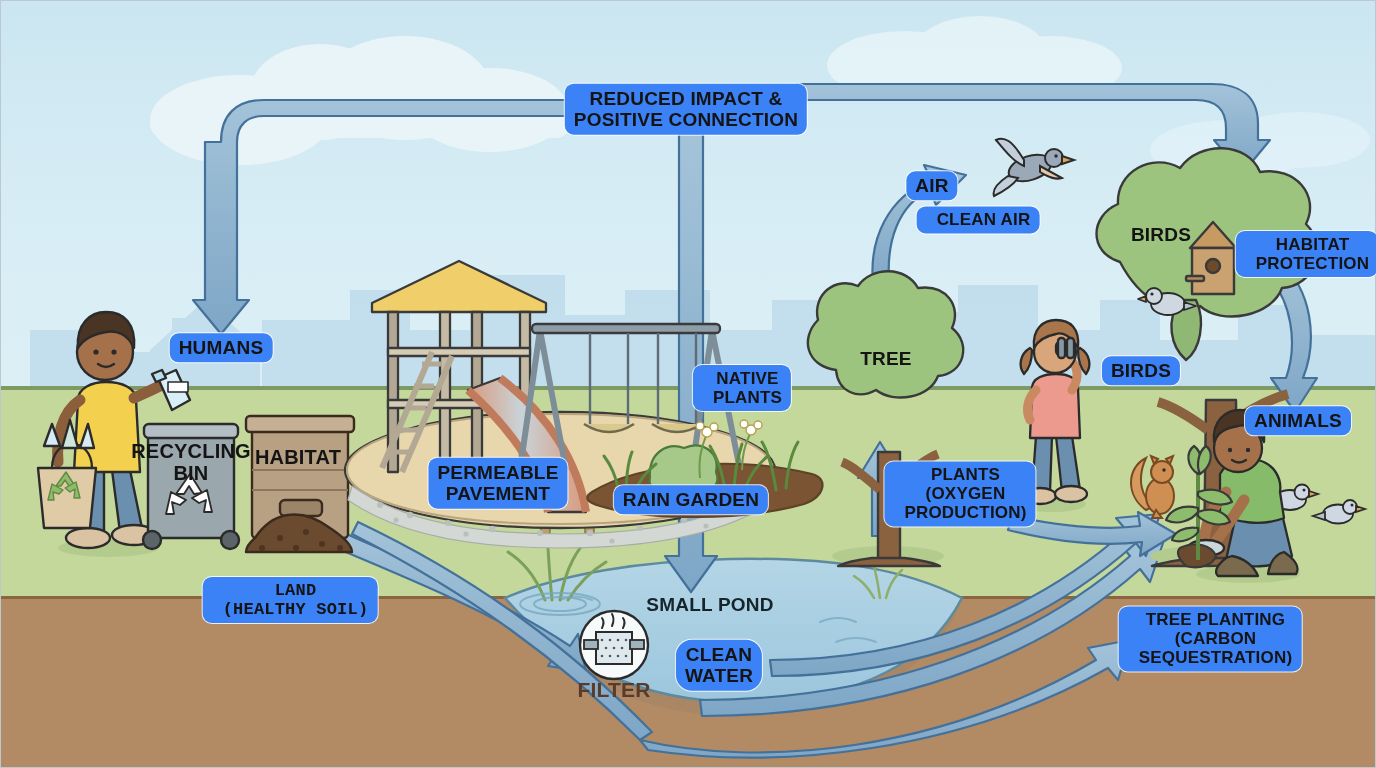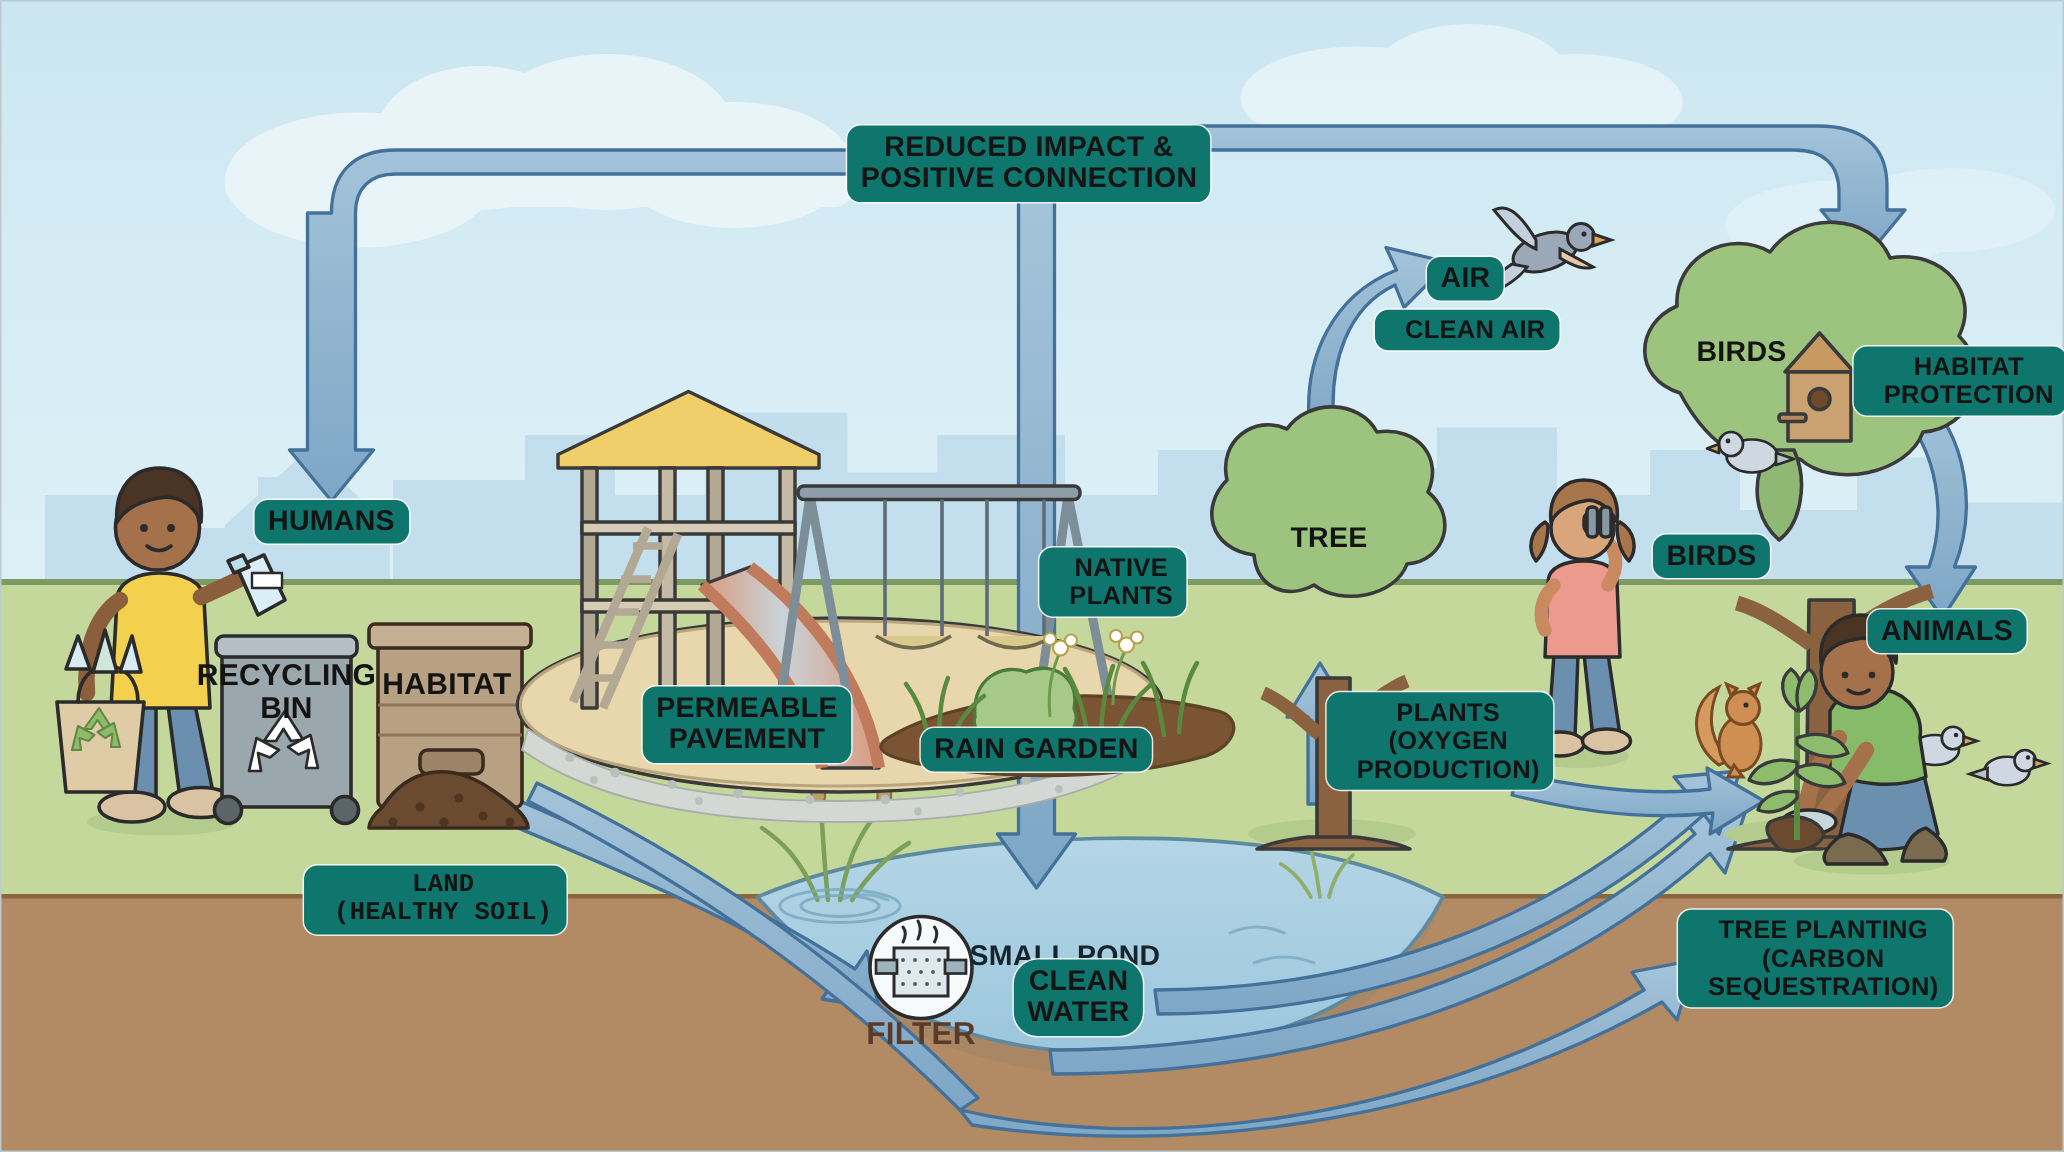--- a/index.html
+++ b/index.html
@@ -2,32 +2,32 @@
 <html><head>
 <meta charset="utf-8">
 <style>
   html,body{margin:0;padding:0;background:#fff;}
   #stage{
     position:relative;width:1376px;height:768px;overflow:hidden;
     font-family:"Liberation Sans", sans-serif;
   }
   #scene{position:absolute;inset:0;}
   .lbl{
-    position:absolute;background:#0f766e;border-radius:9px;
+    position:absolute;background:#3b82f6;border-radius:9px;
     font-weight:700;color:#141414;text-align:center;
     line-height:1.12;white-space:pre-line;
     padding:4px 9px;box-sizing:border-box;
     transform:translate(-50%,-50%);
     font-size:19px;letter-spacing:.2px;
     box-shadow:0 0 0 1px rgba(255,255,255,.85);
   }
   .lbl.sm{font-size:17px;padding-left:20px;}
   .lbl.xs{font-size:20px;}
   .lbl.plain{background:transparent;box-shadow:none;}
-  .lbl.pondtxt{color:#16242c;margin-top:33px;}
+  .lbl.pondtxt{color:#16242c;}
   .lbl.filtertxt{color:#5a3b2a;font-size:21px;}
 </style>
 </head>
 <body>
 
 <div id="stage">
 
   <svg id="scene" viewBox="0 0 1376 768" width="1376" height="768">
     <defs>
       <linearGradient id="skyG" x1="0" y1="0" x2="0" y2="1">
@@ -501,21 +501,21 @@
 (HEALTHY SOIL)</div>
       <div class="lbl" style="left: 498px; top: 483px;">PERMEABLE
 PAVEMENT</div>
       <div class="lbl" style="left: 691px; top: 500px;">RAIN GARDEN</div>
       <div class="lbl sm" style="left: 742px; top: 388px;">NATIVE
 PLANTS</div>
       <div class="lbl plain pondtxt" style="left: 710px; top: 605px;">SMALL POND</div>
       <div class="lbl" style="left: 719px; top: 665px; border-radius: 16px;">CLEAN
 WATER</div>
       <div class="lbl filtertxt plain" style="left: 614px; top: 690px; text-align: center;">FILTER</div>
-      <div class="lbl" style="left: 977px; top: 186px;">AIR</div>
+      <div class="lbl" style="left: 932px; top: 186px;">AIR</div>
       <div class="lbl sm" style="left: 978px; top: 220px;">CLEAN AIR</div>
       <div class="lbl plain" style="left: 886px; top: 359px;">TREE</div>
       <div class="lbl sm" style="left: 960px; top: 494px;">PLANTS
 (OXYGEN
 PRODUCTION)</div>
       <div class="lbl plain" style="left: 1161px; top: 235px;">BIRDS</div>
       <div class="lbl sm" style="left: 1307px; top: 254px;">HABITAT
 PROTECTION</div>
       <div class="lbl" style="left: 1141px; top: 371px;">BIRDS</div>
       <div class="lbl" style="left: 1298px; top: 421px;">ANIMALS</div>

